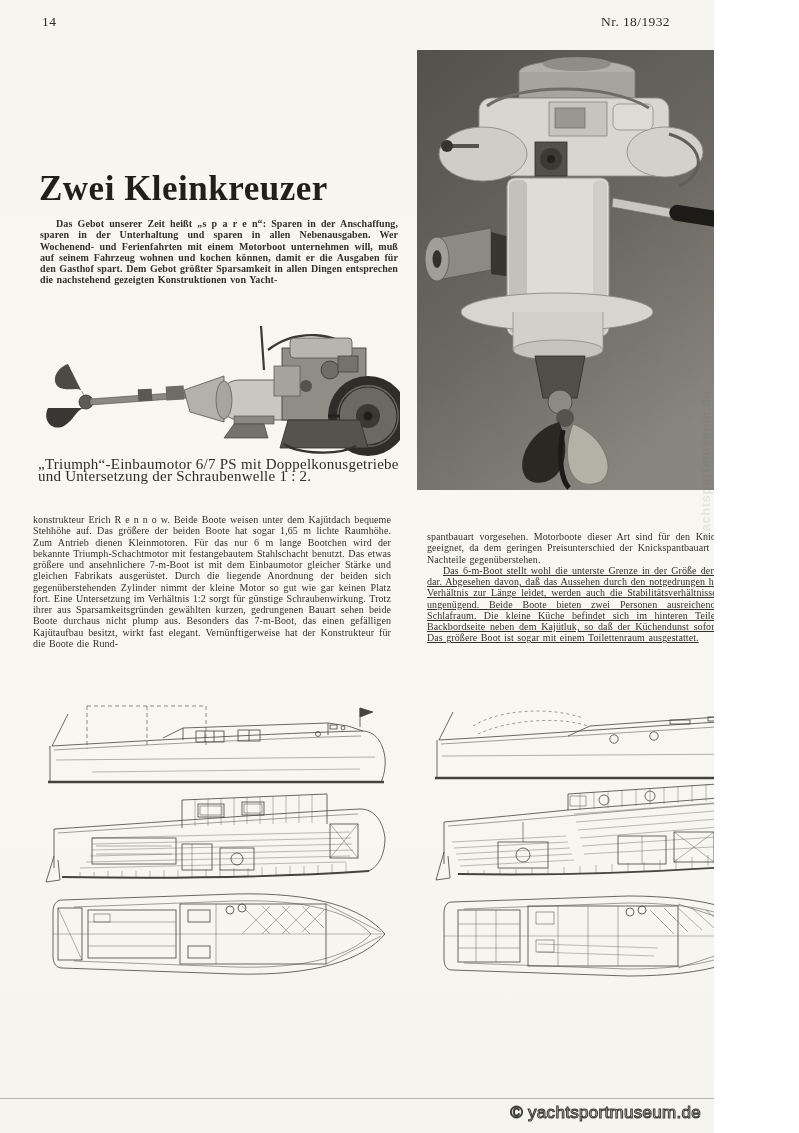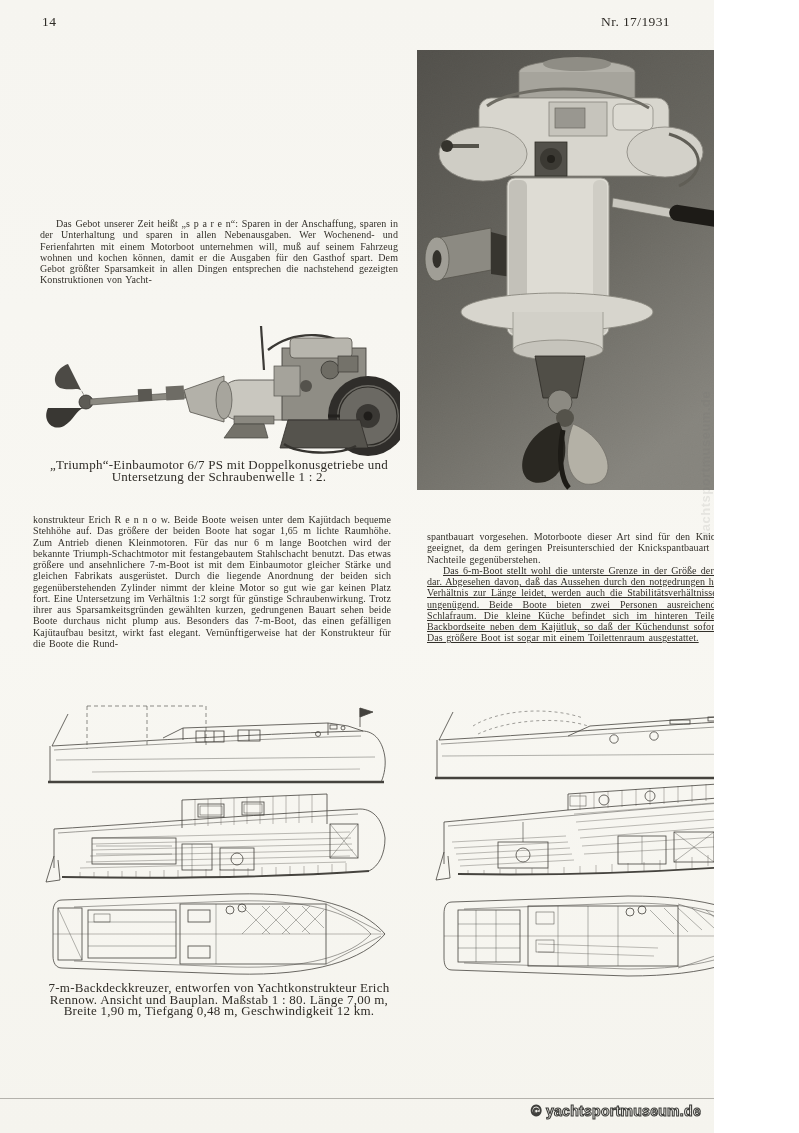--- a/index.html
+++ b/index.html
@@ -17,29 +17,29 @@
   .hdr-right{right:44px;}
   .title{
     position:absolute;left:39px;top:146px;width:360px;
     font-size:35px;letter-spacing:.5px;color:#211f1b;
     font-family:"Liberation Serif", serif;
   }
   .body-text{
     font-size:10px;line-height:11.25px;text-align:justify;
     letter-spacing:.08px;word-spacing:.9px;color:#33302a;
   }
-  .intro{position:absolute;left:40px;top:218px;width:358px;}
+  .intro{position:absolute;left:40px;top:218px;width:358px;font-weight:bold;}
   .intro p{margin:0;text-indent:16px;}
   .leftbody{position:absolute;left:33px;top:514px;width:358px;}
   .leftbody p{margin:0;}
   .rightbody{position:absolute;left:427px;top:531px;width:360px;}
   .rightbody p{margin:0;}
   .rightbody p.indent{text-indent:16px;text-decoration:underline;}
   .caption{
-    font-size:13px;line-height:11.5px;text-align:center;
+    font-size:15px;line-height:11.5px;
     letter-spacing:.25px;color:#2f2c27;
   }
   .cap-engine{position:absolute;left:38px;top:459px;width:362px;}
   .cap-photo{position:absolute;left:417px;top:499px;width:322px;}
   .cap-boat7{position:absolute;left:36px;top:982px;width:366px;}
   .cap-boat6{position:absolute;left:415px;top:982px;width:366px;}
   .fig{position:absolute;}
   .fig-engine{left:38px;top:326px;width:362px;height:132px;}
   .fig-photo{left:417px;top:50px;width:322px;height:440px;}
   .fig-plan7{left:30px;top:696px;width:385px;height:282px;}
@@ -50,36 +50,37 @@
     font-family:"Liberation Sans", sans-serif;font-weight:bold;
     font-size:13px;color:rgba(110,110,105,0.13);letter-spacing:.5px;
     text-align:center;
   }
   .footer-line{
     position:absolute;left:0;top:1098px;width:799px;height:0;
     border-top:1px solid #a8a6a0;opacity:.85;
   }
   .wm-bottom{
     position:absolute;right:13px;top:1103px;
-    font-family:"Liberation Sans", sans-serif;font-weight:bold;font-size:14px;
+    font-family:"Liberation Sans", sans-serif;font-weight:normal;font-size:17px;
     letter-spacing:.3px;
     color:#8a8a85;
     -webkit-text-fill-color:#f7f6f1;
     -webkit-text-stroke:1.1px #3f3f3c;
   }
   svg .ink{stroke:#45433e;fill:none;}
 </style>
 </head>
 <body>
 
 <div class="page">
 
   <div class="hdr hdr-left">14</div>
-  <div class="hdr hdr-right">Nr. 17/1931</div>
-
+  <div class="hdr hdr-right">Nr. 18/1932</div>
+
+  <h1 class="title">Zwei Kleinkreuzer</h1>
 
   <div class="intro body-text">
     <p>Das Gebot unserer Zeit heißt „s p a r e n“: Sparen in der Anschaffung, sparen in der Unterhaltung und sparen in allen Nebenausgaben.  Wer Wochenend- und Ferienfahrten mit einem Motorboot unternehmen will, muß auf seinem Fahrzeug wohnen und kochen können, damit er die Ausgaben für den Gasthof spart.  Dem Gebot größter Sparsamkeit in allen Dingen entsprechen die nachstehend gezeigten Konstruktionen von Yacht-</p>
   </div>
 
   <div class="fig fig-engine">
     <svg width="362" height="132" viewBox="0 0 362 132">
 
       <path d="M30,38 C18,42 12,56 22,62 C34,66 44,58 46,70 Z" fill="#4c4a45"></path>
       <path d="M10,82 C4,94 14,106 26,100 C36,94 38,84 46,82 Z" fill="#393733"></path>
@@ -249,21 +250,20 @@
         <line x1="186" y1="208" x2="186" y2="268" stroke-width="0.4"></line>
         <circle cx="200" cy="214" r="4"></circle>
           <circle cx="212" cy="212" r="4"></circle>
         <path d="M296,208 L351,236 M296,268 L351,240" stroke-width="0.5"></path>
         <rect x="28" y="212" width="24" height="52"></rect>
           <line x1="28" y1="212" x2="52" y2="264" stroke-width="0.4"></line>
       </g>
     </svg>
   </div>
 
-  <div class="caption cap-boat7">7-m-Backdeckkreuzer, entworfen von Yachtkonstrukteur Erich Rennow.  Ansicht und Bauplan.  Maßstab 1 : 80.  Länge 7,00 m, Breite 1,90 m, Tiefgang 0,48 m, Geschwindigkeit 12 km.</div>
 
   <div class="fig fig-plan6">
     <svg width="375" height="282" viewBox="0 0 375 282">
       <g class="ink" stroke-width="0.8">
 
         <path d="M35,16 L21,44"></path>
         <path d="M55,30 C80,14 130,10 165,22" stroke-dasharray="3 3" stroke-width="0.5"></path>
         <path d="M60,38 C90,24 140,20 170,30" stroke-dasharray="3 3" stroke-width="0.5"></path>
         <path d="M21,44 C110,39 230,30 318,25 C334,24 342,32 344,48"></path>
         <path d="M23,48 C110,43 230,35 316,30" stroke-width="0.5"></path>

